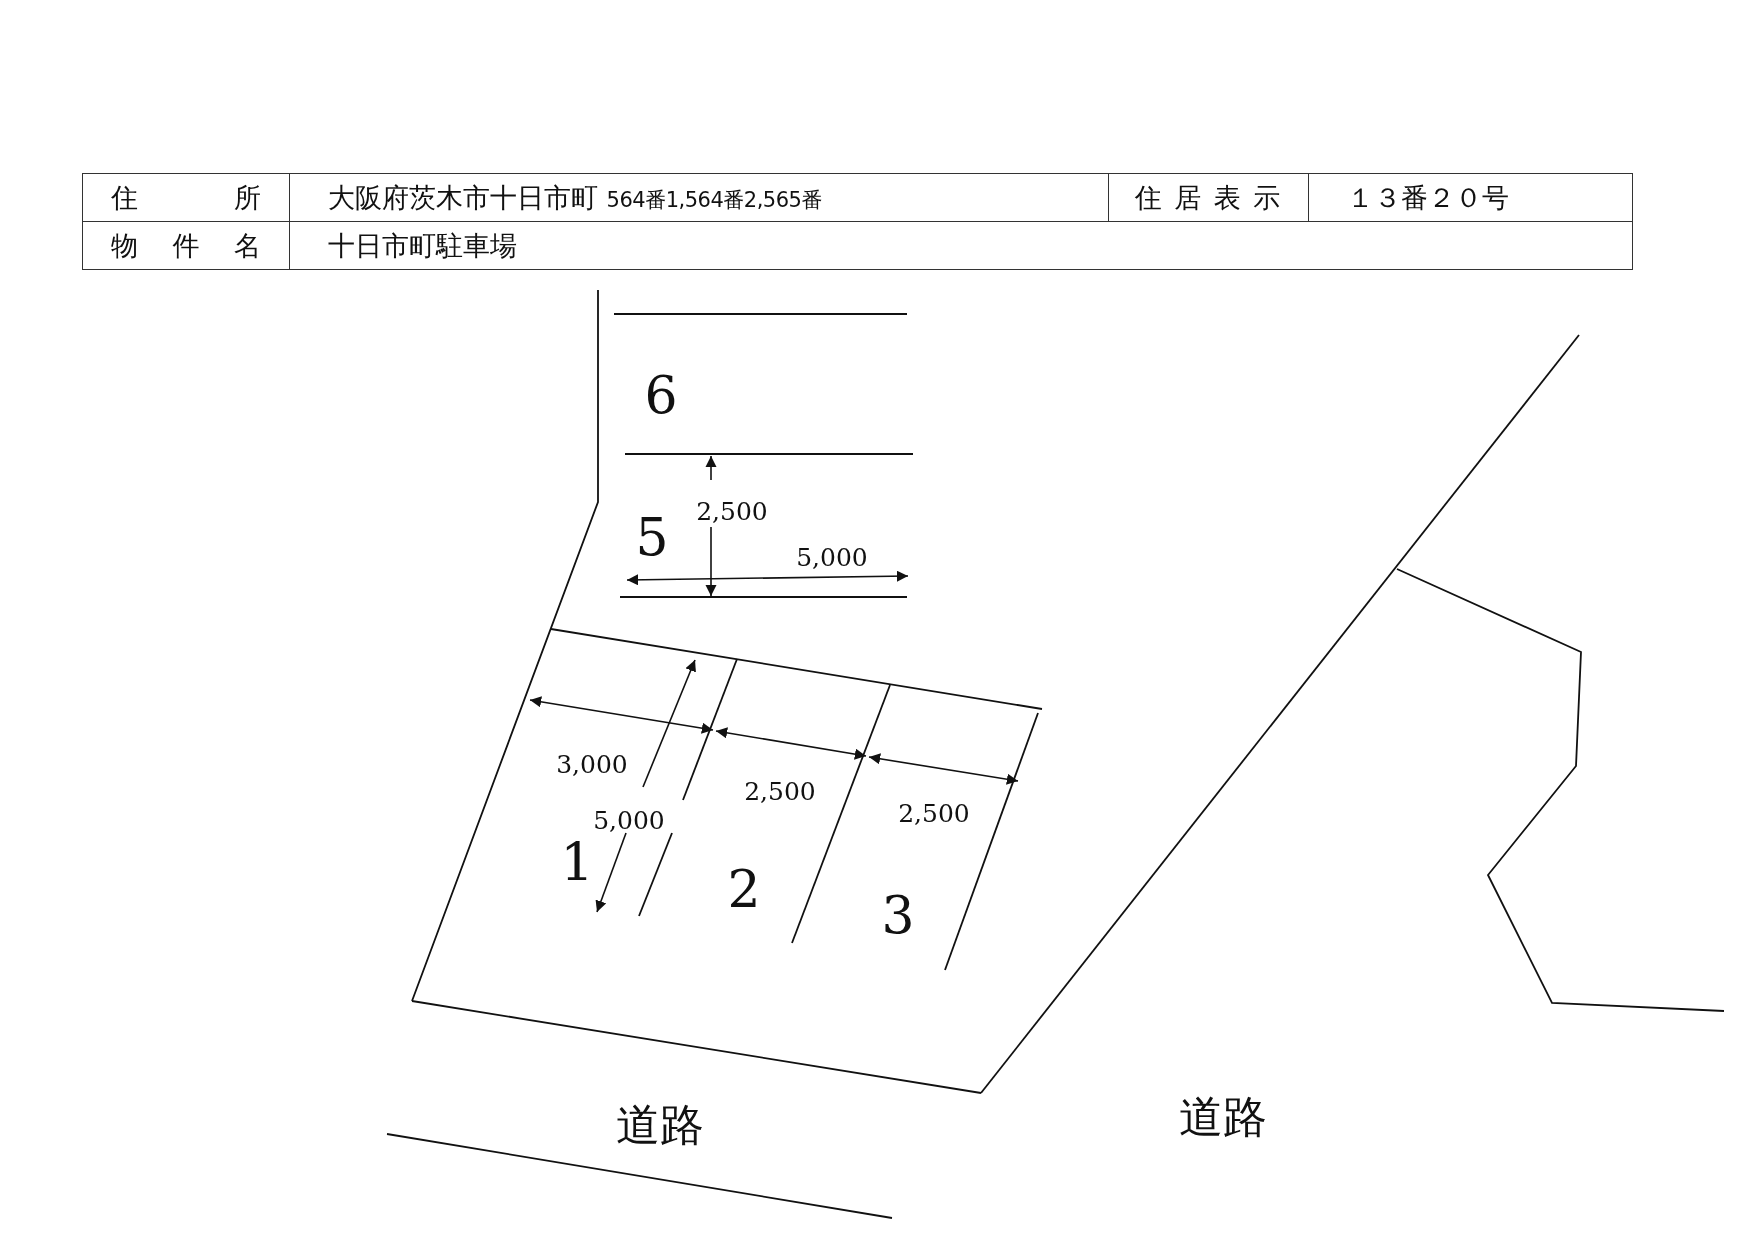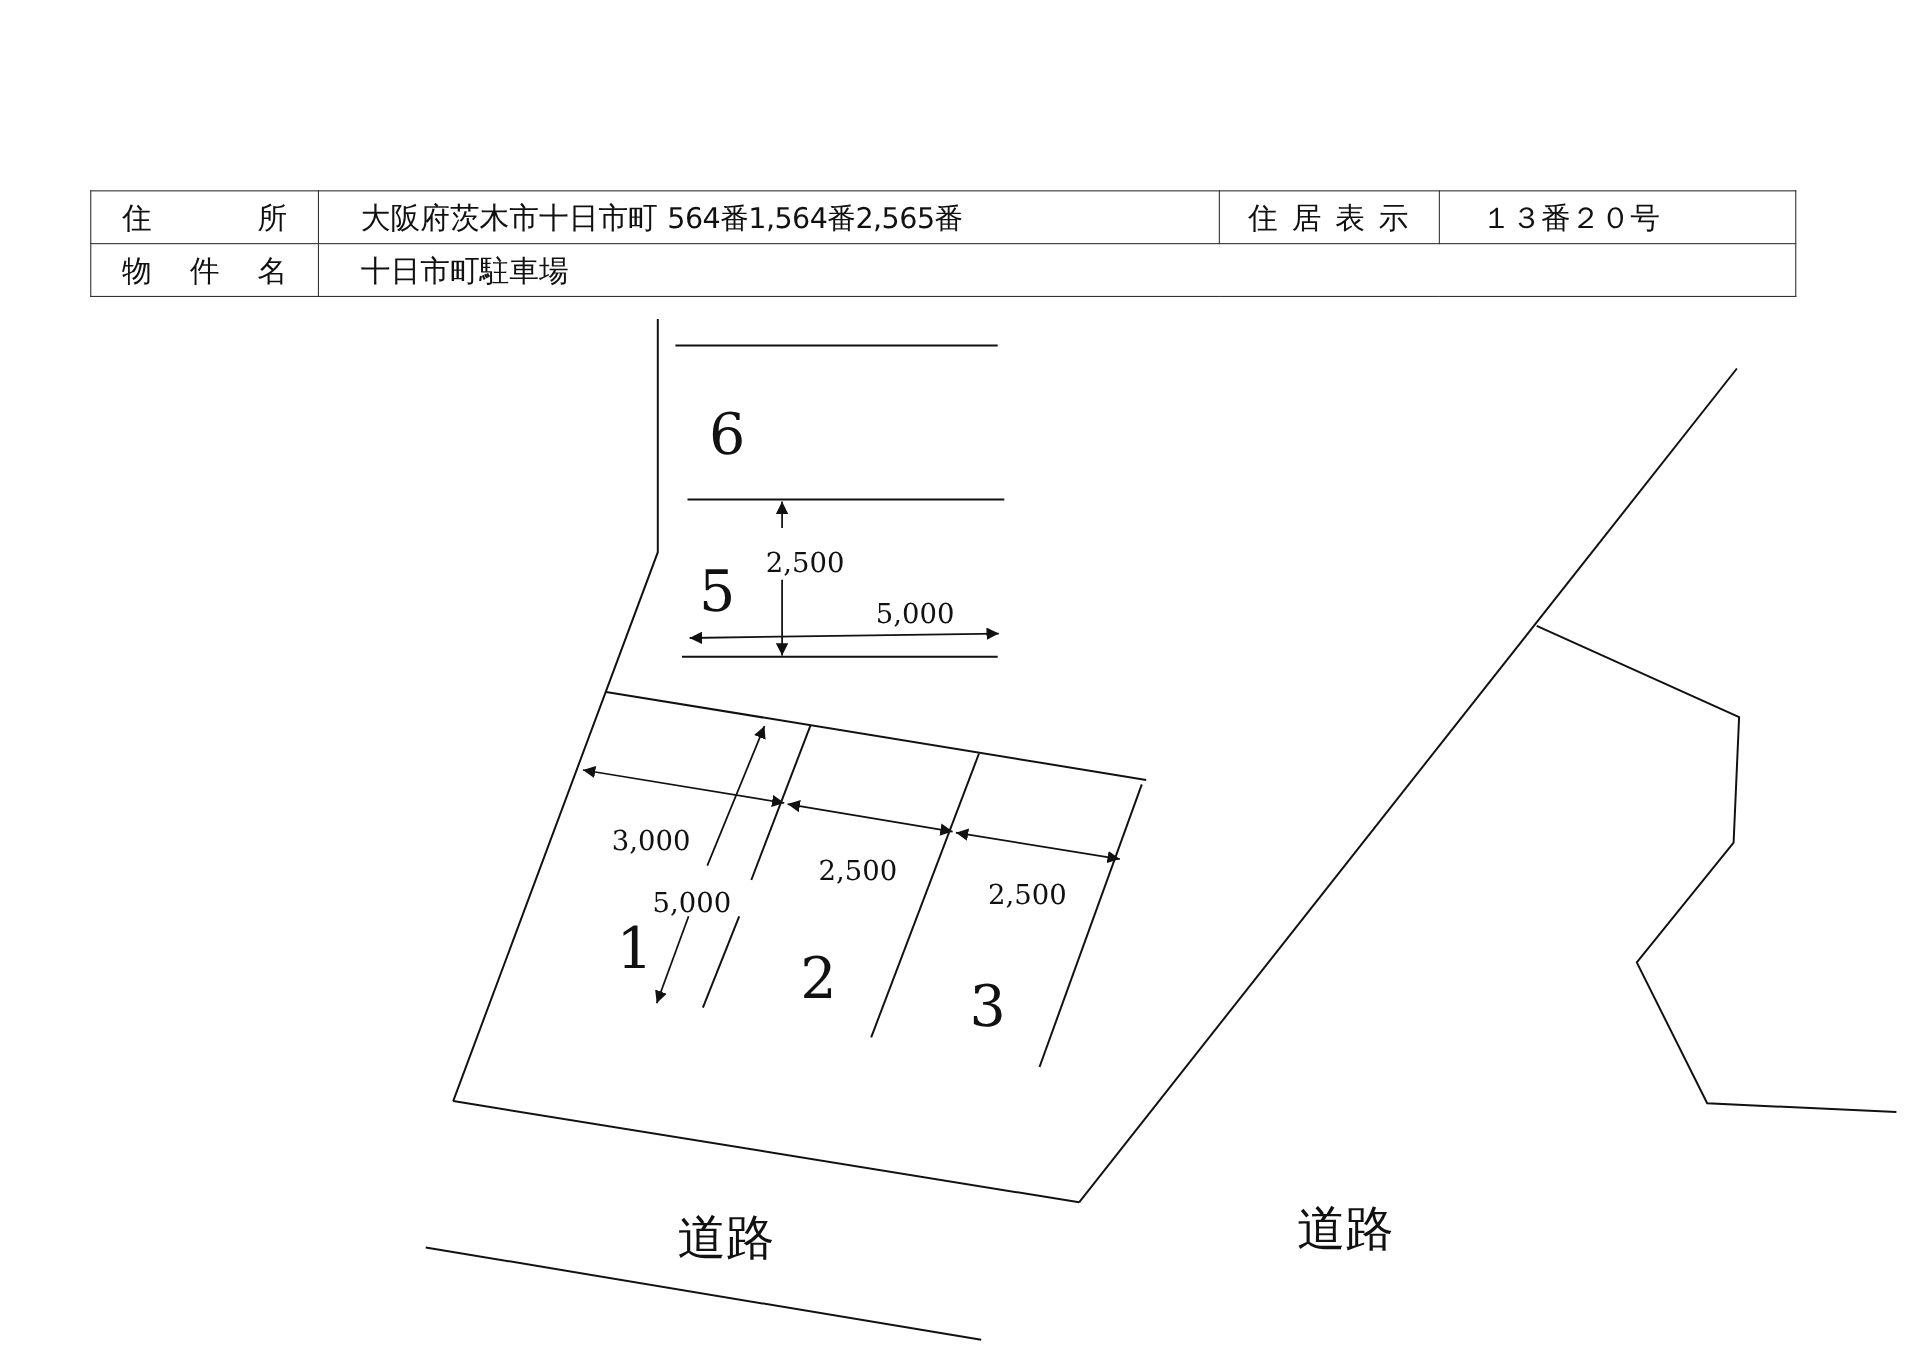--- a/index.html
+++ b/index.html
@@ -7,21 +7,21 @@
   .page { position: absolute; left: 0; top: 0; width: 1755px; height: 1242px; background: #ffffff; }
   .info-table {
     position: absolute; left: 82px; top: 173px; width: 1550px; height: 96px;
     border-collapse: collapse; table-layout: fixed;
     font-family: "DejaVu Serif", "Liberation Serif", serif; color: #111;
   }
   .info-table td { border: 1.5px solid #333; padding: 0; height: 47px; font-size: 27px; vertical-align: middle; white-space: nowrap; overflow: hidden; }
   .lbl { text-align: center; letter-spacing: 2px; margin-top: 48px; }
   .lbl-spread { display: flex; justify-content: space-between; padding: 0 28px !important; }
   .val { padding-left: 38px !important; }
-  .val .lot-nums { font-family: "DejaVu Sans", "Liberation Sans", sans-serif; font-size: 26px; letter-spacing: -0.5px; }
+  .val .lot-nums { font-family: "DejaVu Sans", "Liberation Sans", sans-serif; font-size: 21px; letter-spacing: -0.5px; }
   svg.drawing { position: absolute; left: 0; top: 0; }
   svg text { font-family: "DejaVu Serif", "Liberation Serif", serif; fill: #111; }
 </style>
 </head>
 <body>
 
 <div class="page">
 
   <table class="info-table">
     <colgroup>

